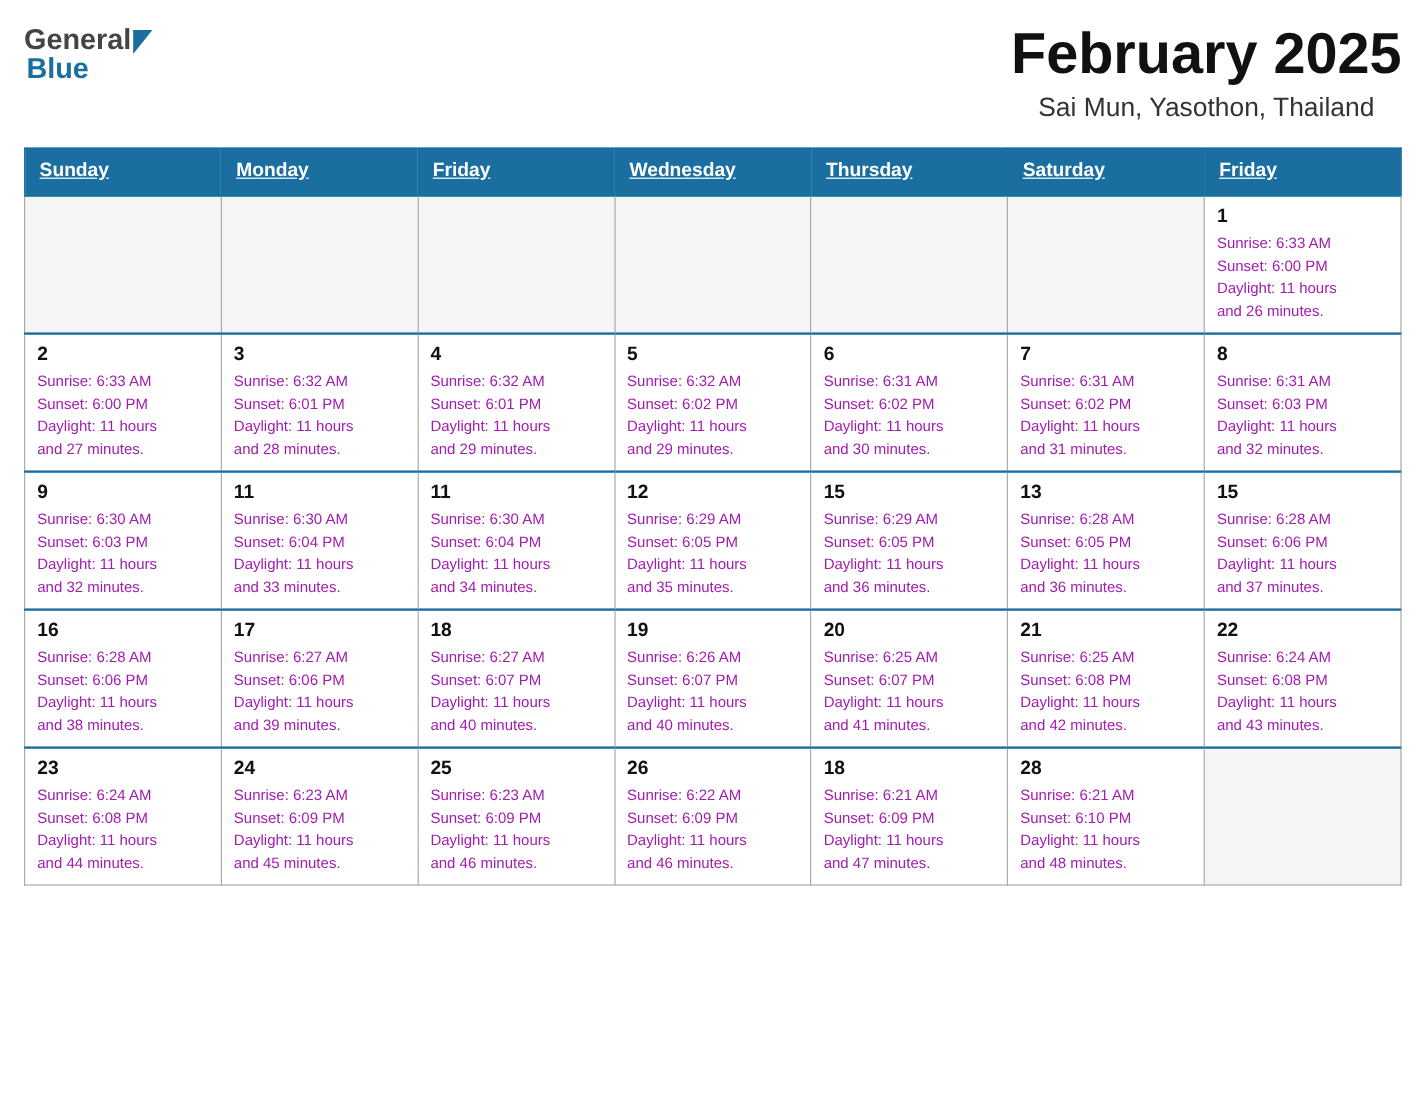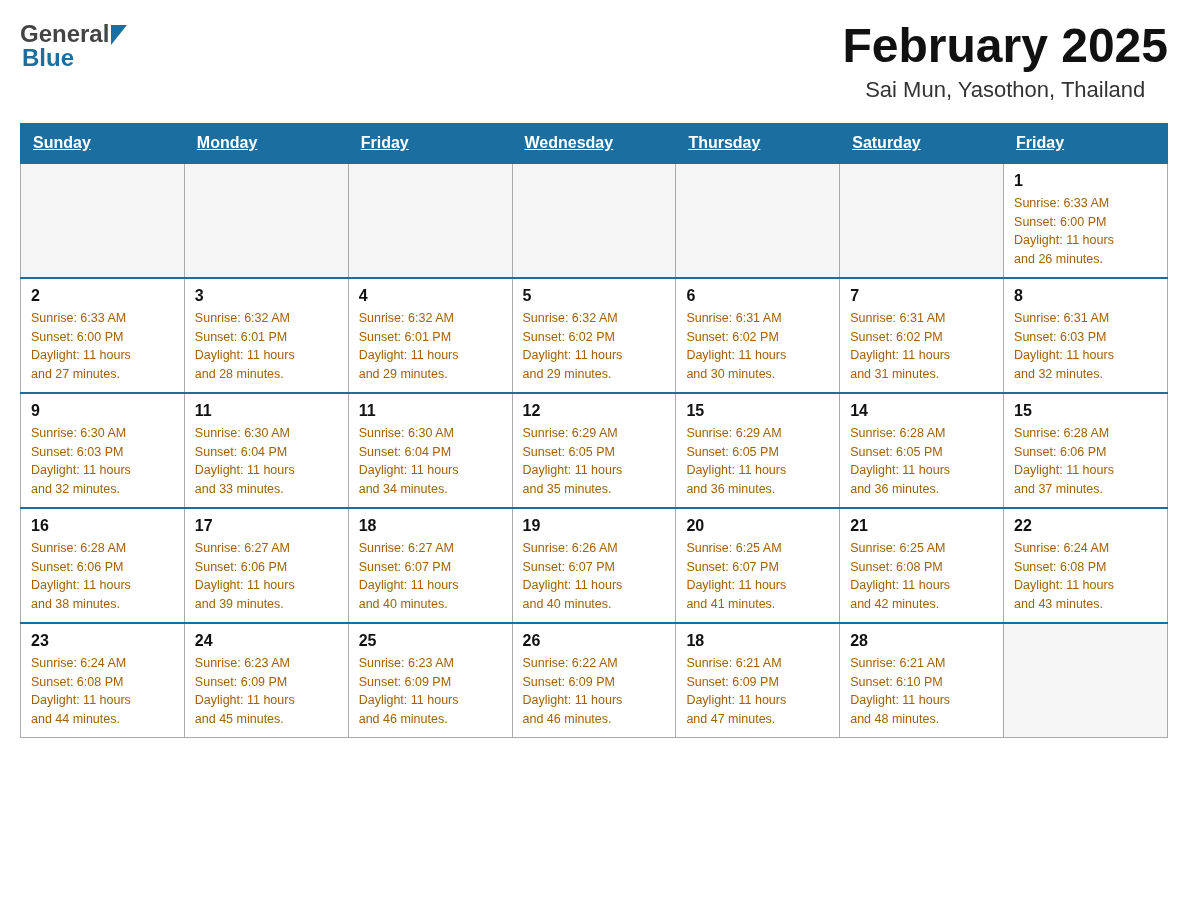--- a/index.html
+++ b/index.html
@@ -56,21 +56,21 @@
       border-top: 2px solid #1a6fa0;
     }
     .day-number {
       font-size: 16px;
       font-weight: bold;
       color: #111;
       margin-bottom: 4px;
     }
     .day-info {
       font-size: 12.5px;
-      color: #a16207;
+      color: #a21caf;
       line-height: 1.5;
     }
     .empty-cell {
       background: #f0f0f0;
     }
     td.empty-cell {
       background: #f5f5f5;
     }
     .logo-wrapper {
       display: flex;
@@ -191,21 +191,21 @@
         </td>
         <td>
           <div class="day-number">12</div>
           <div class="day-info">Sunrise: 6:29 AM<br>Sunset: 6:05 PM<br>Daylight: 11 hours<br>and 35 minutes.</div>
         </td>
         <td>
           <div class="day-number">15</div>
           <div class="day-info">Sunrise: 6:29 AM<br>Sunset: 6:05 PM<br>Daylight: 11 hours<br>and 36 minutes.</div>
         </td>
         <td>
-          <div class="day-number">14</div>
+          <div class="day-number">13</div>
           <div class="day-info">Sunrise: 6:28 AM<br>Sunset: 6:05 PM<br>Daylight: 11 hours<br>and 36 minutes.</div>
         </td>
         <td>
           <div class="day-number">15</div>
           <div class="day-info">Sunrise: 6:28 AM<br>Sunset: 6:06 PM<br>Daylight: 11 hours<br>and 37 minutes.</div>
         </td>
       </tr>
       <tr>
         <td>
           <div class="day-number">16</div>

